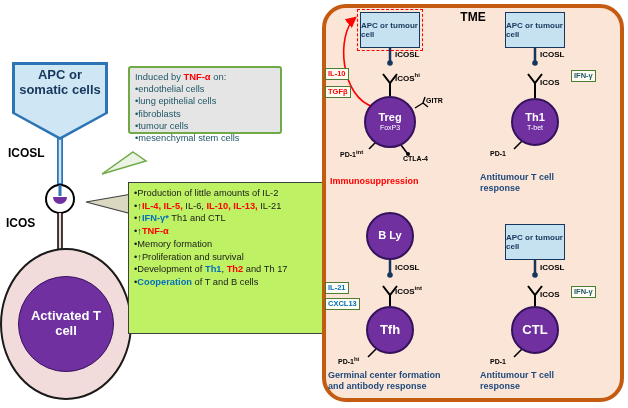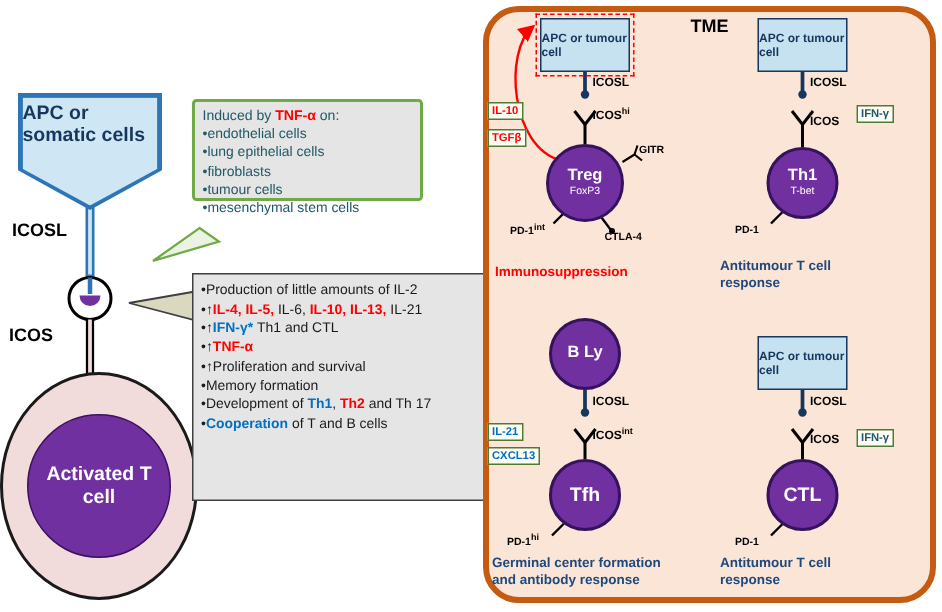--- a/index.html
+++ b/index.html
@@ -5,40 +5,40 @@
   html,body { margin:0; padding:0; background:#ffffff; }
   .canvas { position:relative; width:628px; height:408px; background:#ffffff;
             font-family:"Liberation Sans", sans-serif; overflow:hidden; }
   .abs { position:absolute; }
 
   
   .apc-shield { position:absolute; left:12px; top:62px; width:96px; height:78px;
     background:#2e75b6; clip-path:polygon(0 0,100% 0,100% 66%,50% 100%,0 66%); }
   .apc-shield-inner { position:absolute; left:3px; top:3px; right:3px; bottom:3px;
     background:#cfe7f5; clip-path:polygon(0 0,100% 0,100% 66%,50% 100%,0 66%); }
-  .apc-shield-text { padding-top:3px; font-weight:bold;
+  .apc-shield-text { padding-top:3px; text-align:center; font-weight:bold;
     font-size:13px; line-height:1.12; color:#17365d; }
 
   .big-lbl { position:absolute; font-weight:bold; font-size:12px; color:#000; white-space:nowrap; }
 
   .tcell-outer { position:absolute; left:0px; top:248px; width:128px; height:148px;
     background:#f2dcdb; border:2px solid #1a1a1a; border-radius:50%; }
   .tcell-inner { position:absolute; left:16px; top:26px; width:94px; height:94px;
     background:#7030a0; border:1.5px solid #3b1160; border-radius:50%;
     display:flex; align-items:center; justify-content:center; }
   .tcell-text { color:#fff; font-weight:bold; font-size:13px; text-align:center; line-height:1.15; }
 
   .green-box { position:absolute; left:128px; top:66px; width:154px; height:68px;
     background:#e5e5e5; border:2px solid #6faa46; border-radius:3px; padding:3px 5px;
     box-sizing:border-box; }
   .green-title { font-size:9.4px; color:#215868; line-height:1.3; }
   .green-item { font-size:9.3px; color:#215868; line-height:1.32; }
 
   .tan-box { position:absolute; left:128px; top:182px; width:224px; height:152px;
-    background:#e5e5e5; border:1.5px solid #3f3f3f; padding:4px 3px 3px 5px; box-sizing:border-box; }
+    background:#bef264; border:1.5px solid #3f3f3f; padding:4px 3px 3px 5px; box-sizing:border-box; }
   .effect-line { font-size:9.3px; color:#1a1a1a; line-height:1.37; }
 
   .seg-red  { color:#ff0000; font-weight:bold; }
   .seg-blue { color:#0070c0; font-weight:bold; }
 
   
   .tme { position:absolute; left:322px; top:4px; width:294px; height:390px;
     background:#fbe5d6; border:4px solid #c55a11; border-radius:24px; }
   .tme-inner { position:absolute; left:-4px; top:-4px; width:358px; height:398px; }
   .tme-title { position:absolute; left:0; top:6px; width:302px; text-align:center;
@@ -109,22 +109,22 @@
     <div class="green-item">•fibroblasts</div>
     <div class="green-item">•tumour cells</div>
     <div class="green-item">•mesenchymal stem cells</div>
   </div>
 
   <div class="tan-box">
     <div class="effect-line"><span>•Production of little amounts of IL-2</span></div>
     <div class="effect-line"><span>•↑</span><span class="seg-red">IL-4, IL-5,</span><span> IL-6, </span><span class="seg-red">IL-10, IL-13,</span><span> IL-21</span></div>
     <div class="effect-line"><span>•↑</span><span class="seg-blue">IFN-γ*</span><span> Th1 and CTL</span></div>
     <div class="effect-line"><span>•↑</span><span class="seg-red">TNF-α</span></div>
+    <div class="effect-line"><span>•Memory formation</span></div>
     <div class="effect-line"><span>•↑Proliferation and survival</span></div>
-    <div class="effect-line"><span>•Memory formation</span></div>
     <div class="effect-line"><span>•Development of </span><span class="seg-blue">Th1</span><span>, </span><span class="seg-red">Th2</span><span> and Th 17</span></div>
     <div class="effect-line"><span>•</span><span class="seg-blue">Cooperation</span><span> of T and B cells</span></div>
   </div>
 
   <div class="tme">
     <div class="tme-inner">
 
       <svg class="abs" width="302" height="398" viewBox="0 0 302 398" style="left:0;top:0">
         <defs>
           <marker id="arrRed" markerWidth="7" markerHeight="7" refX="5.5" refY="3.5" orient="auto">

